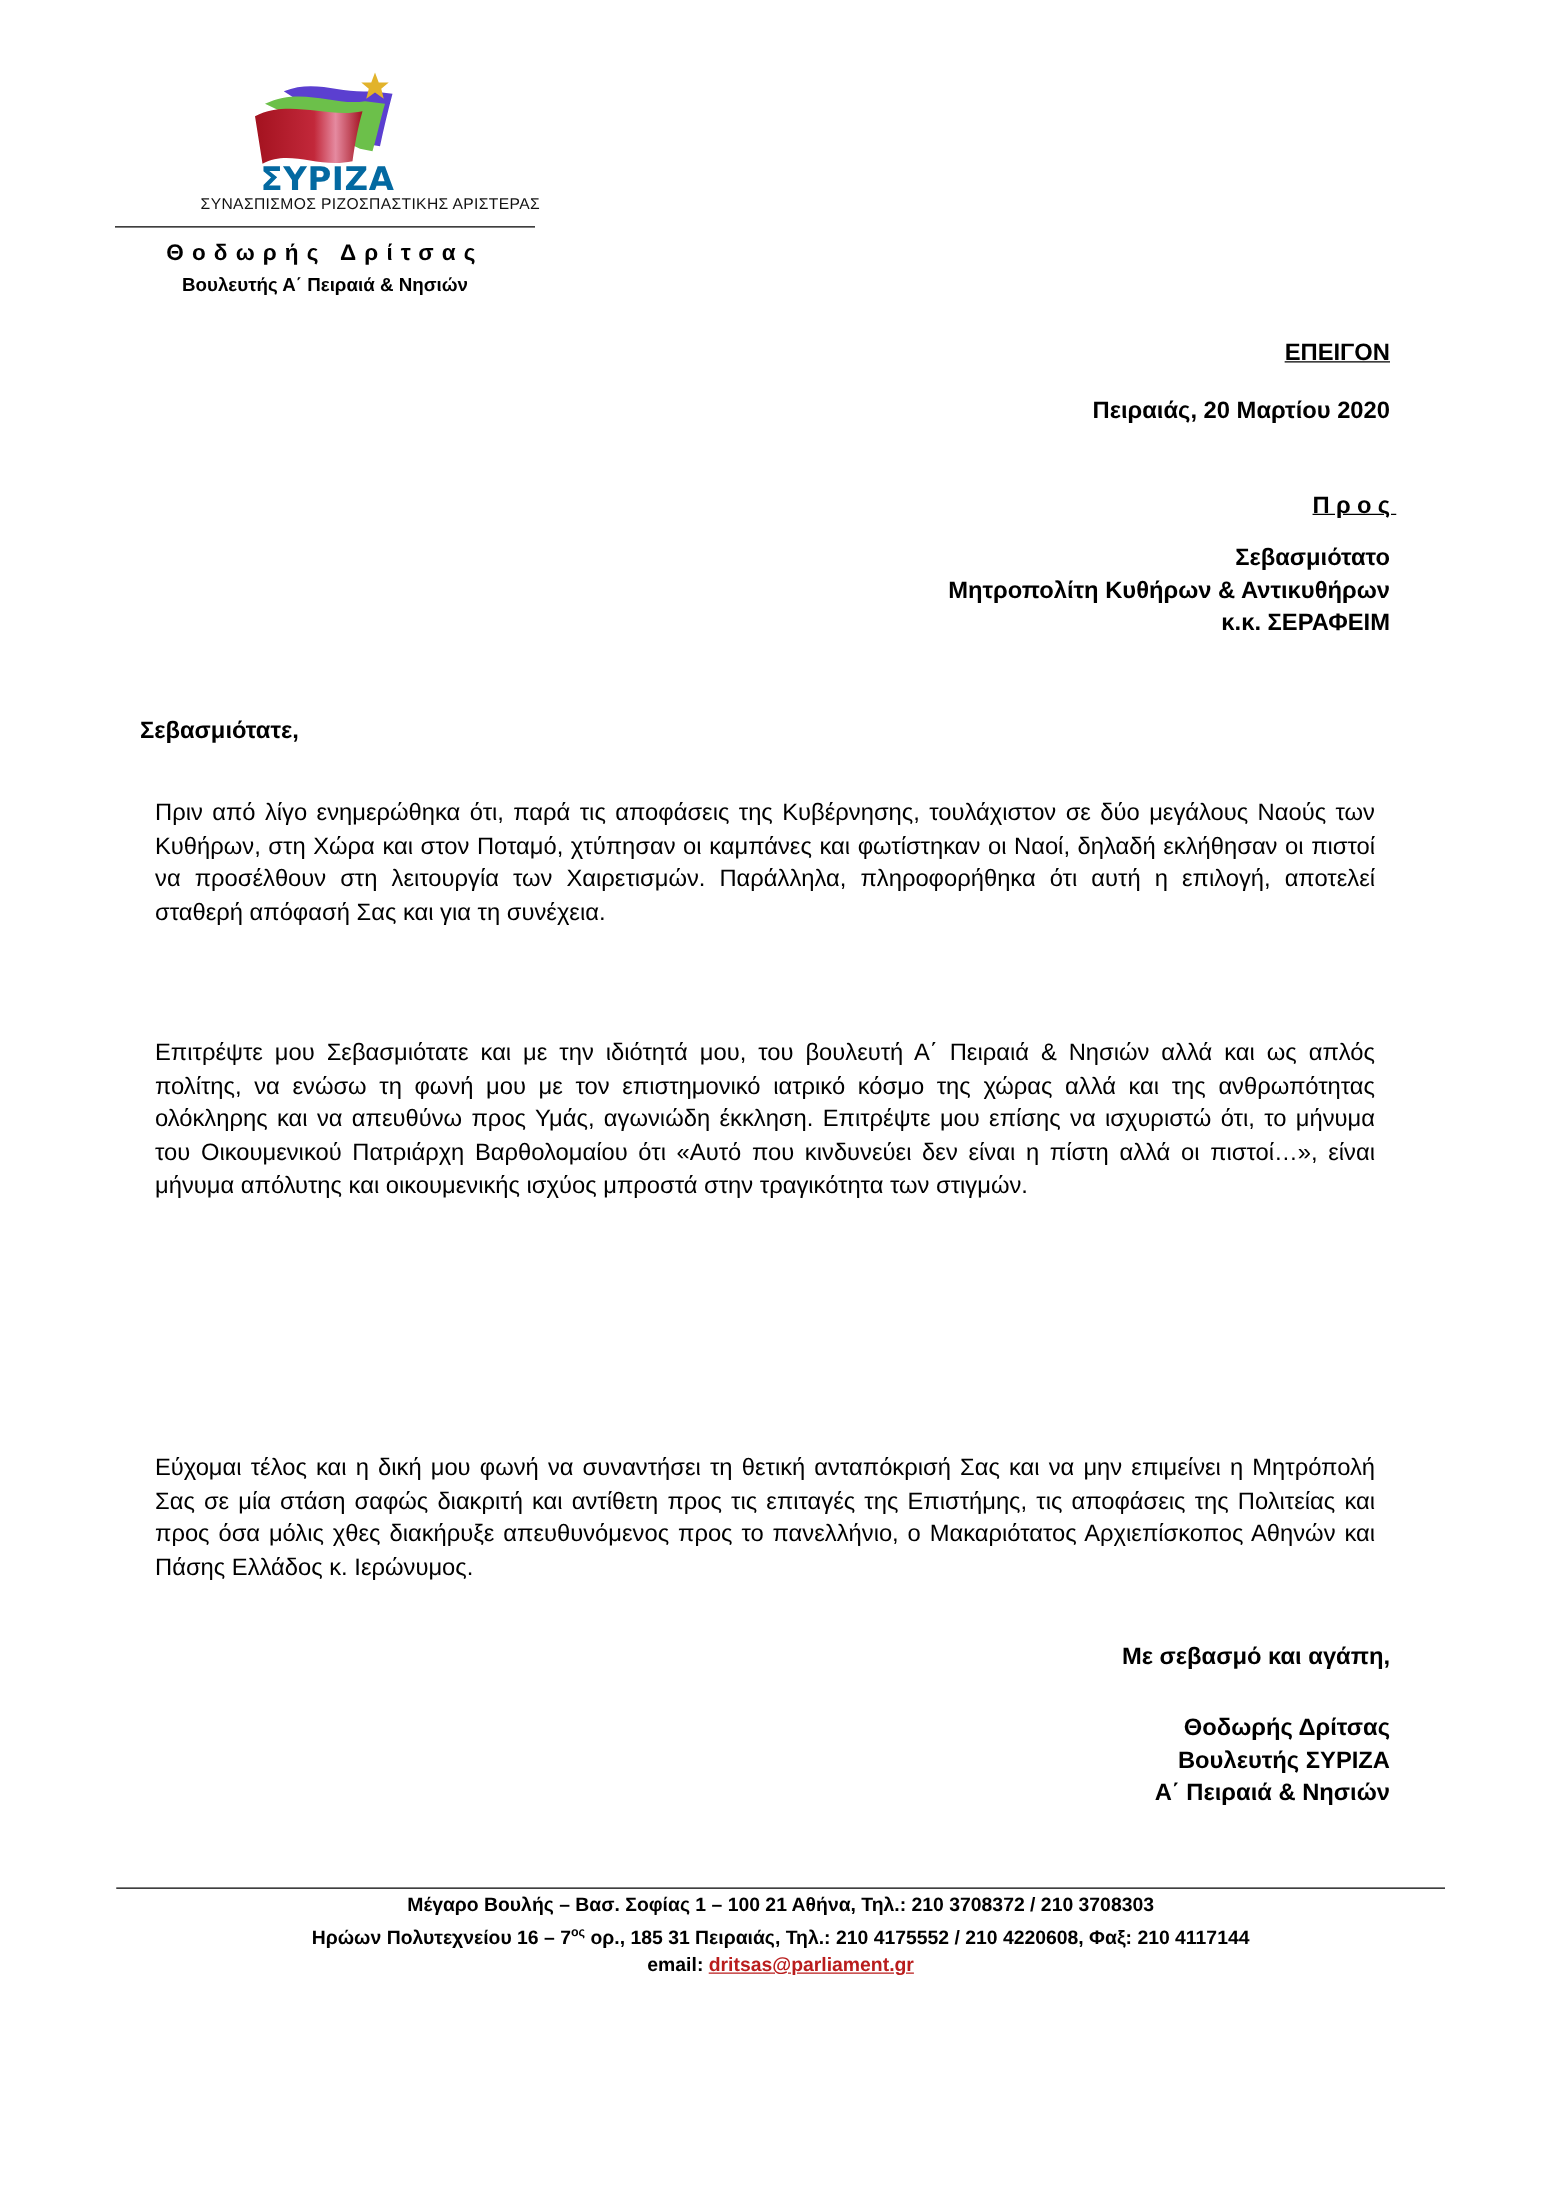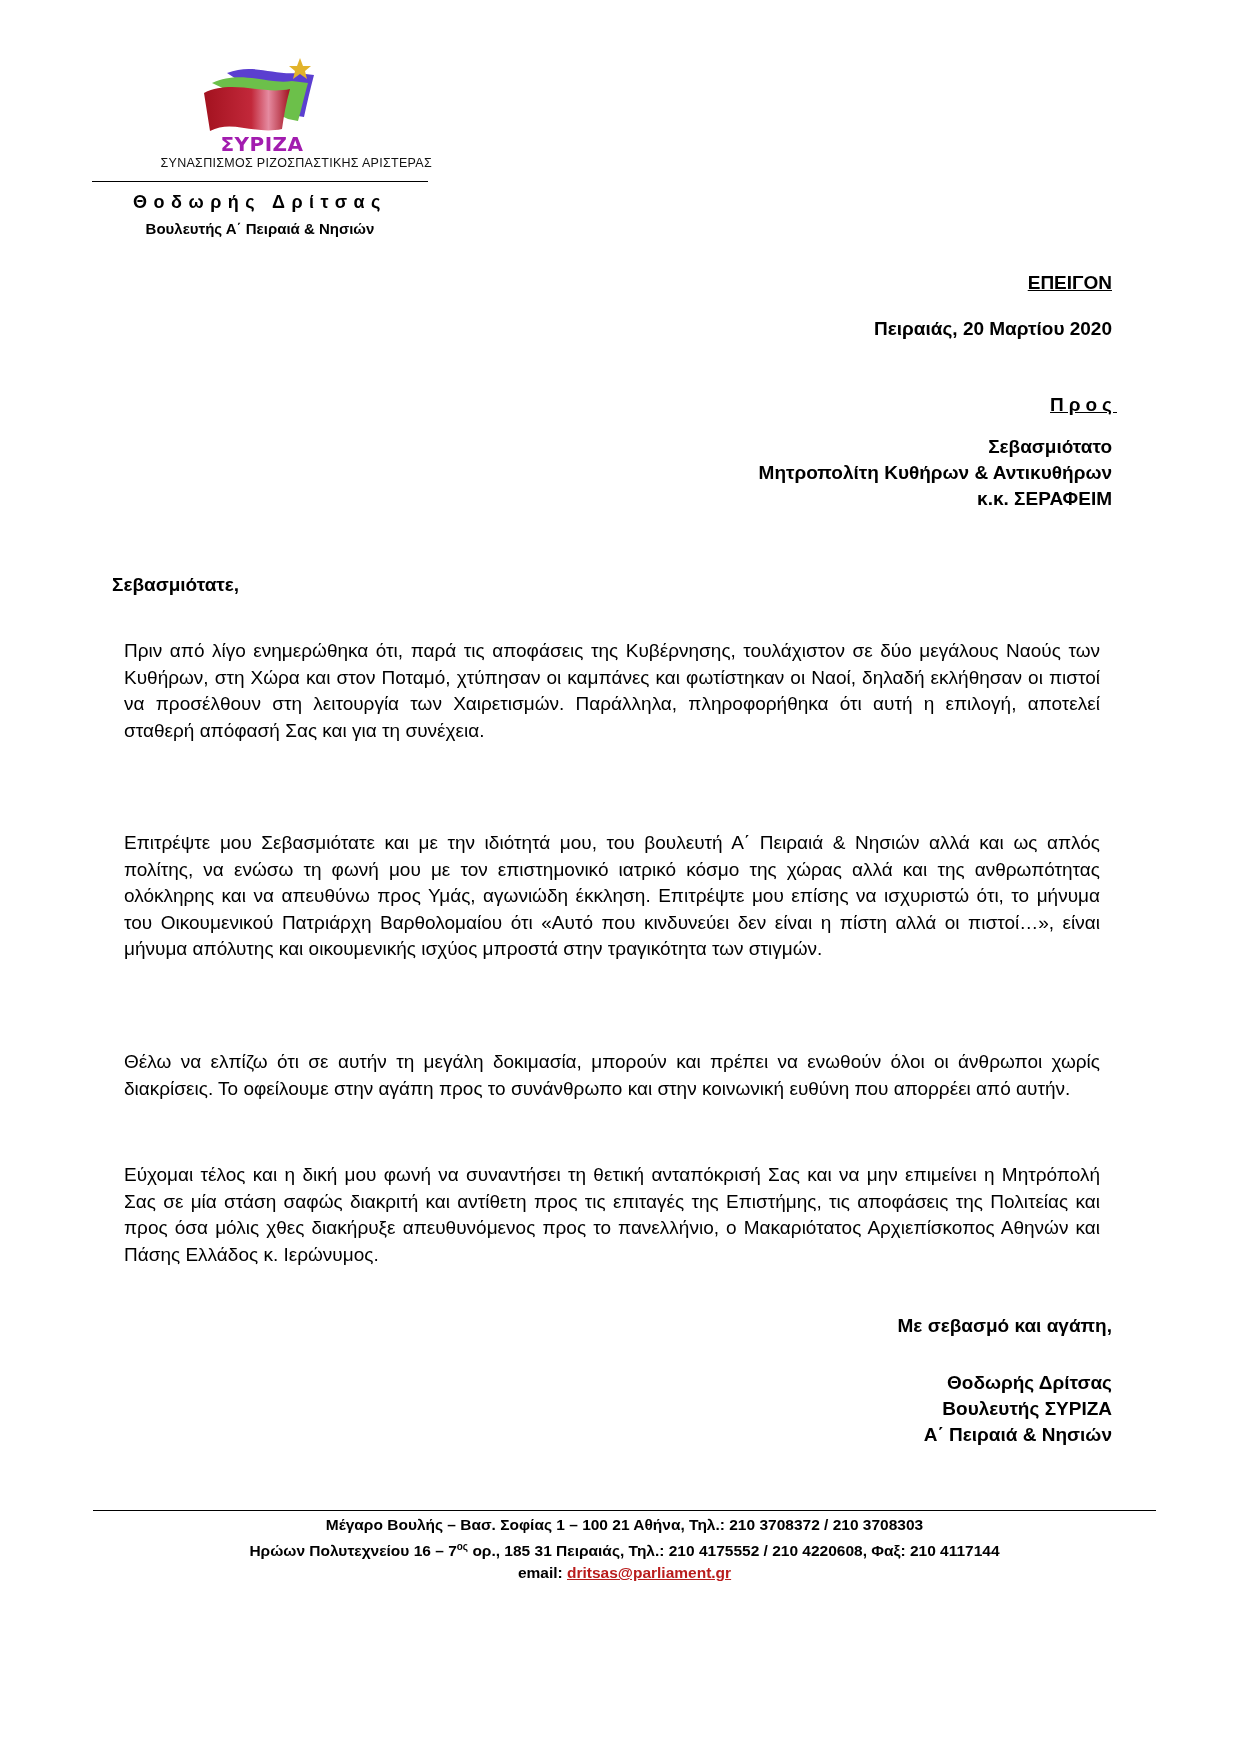--- a/index.html
+++ b/index.html
@@ -5,21 +5,21 @@
     html, body { margin: 0; padding: 0; background: #ffffff; }
     body {
       width: 1240px; height: 1754px; position: relative; overflow: hidden;
       font-family: "Liberation Sans", "DejaVu Sans", sans-serif; color: #000;
     }
     .page { position: absolute; left: 0; top: 0; width: 1240px; height: 1754px; }
 
     
     .logo-block { position: absolute; left: 92px; top: 55px; width: 340px; text-align: center; }
     .logo-svg { display: block; margin: 0 auto; width: 140px; height: 80px; }
-    .party-name { font-family: "DejaVu Sans", sans-serif; font-weight: bold; font-size: 20px; line-height: 22px; letter-spacing: 0.5px; margin-top: -2px; color: #a21caf; }
+    .party-name { font-family: "DejaVu Sans", sans-serif; font-weight: bold; font-size: 26px; line-height: 22px; letter-spacing: 0.5px; margin-top: -2px; color: #0369a1; }
     .party-full { font-family: Liberation Sans, sans-serif; font-size: 12.5px; line-height: 16px; letter-spacing: 0.3px; color: #111; white-space: nowrap; text-align: right; }
     .header-rule { position: absolute; left: 92px; top: 181px; width: 336px; height: 0; border-top: 1.5px solid #000; }
     .mp-name { position: absolute; left: 92px; top: 191px; width: 336px; text-align: center; font-weight: bold; font-size: 18px; letter-spacing: 6.5px; line-height: 22px; }
     .mp-title { position: absolute; left: 92px; top: 218px; width: 336px; text-align: center; font-weight: bold; font-size: 15px; line-height: 22px; }
 
     
     .right { position: absolute; right: 128px; text-align: right; font-weight: bold; font-size: 19px; line-height: 26px; white-space: nowrap; }
     .urgent { top: 270px; text-decoration: underline; }
     .date { top: 316px; }
     .to { top: 392px; letter-spacing: 5px; margin-right: -5px; text-decoration: underline; }
@@ -80,23 +80,20 @@
   </div>
 
   <div class="salutation">Σεβασμιότατε,</div>
 
   <div class="body-text p1">
       <p>Πριν από λίγο ενημερώθηκα ότι, παρά τις αποφάσεις της Κυβέρνησης, τουλάχιστον σε δύο μεγάλους Ναούς των Κυθήρων, στη Χώρα και στον Ποταμό, χτύπησαν οι καμπάνες και φωτίστηκαν οι Ναοί, δηλαδή εκλήθησαν οι πιστοί να προσέλθουν στη λειτουργία των Χαιρετισμών. Παράλληλα, πληροφορήθηκα ότι αυτή η επιλογή, αποτελεί σταθερή απόφασή Σας και για τη συνέχεια.</p>
     </div>
   <div class="body-text p2">
       <p>Επιτρέψτε μου Σεβασμιότατε και με την ιδιότητά μου, του βουλευτή Α΄ Πειραιά &amp; Νησιών αλλά και ως απλός πολίτης, να ενώσω τη φωνή μου με τον επιστημονικό ιατρικό κόσμο της χώρας αλλά και της ανθρωπότητας ολόκληρης και να απευθύνω προς Υμάς, αγωνιώδη έκκληση. Επιτρέψτε μου επίσης να ισχυριστώ ότι, το μήνυμα του Οικουμενικού Πατριάρχη Βαρθολομαίου ότι «Αυτό που κινδυνεύει δεν είναι η πίστη αλλά οι πιστοί…», είναι μήνυμα απόλυτης και οικουμενικής ισχύος μπροστά στην τραγικότητα των στιγμών.</p>
     </div>
-  <div class="body-text p3">
-      <p>Θέλω να ελπίζω ότι σε αυτήν τη μεγάλη δοκιμασία, μπορούν και πρέπει να ενωθούν όλοι οι άνθρωποι χωρίς διακρίσεις. Το οφείλουμε στην αγάπη προς το συνάνθρωπο και στην κοινωνική ευθύνη που απορρέει από αυτήν.</p>
-    </div>
   <div class="body-text p4">
       <p>Εύχομαι τέλος και η δική μου φωνή να συναντήσει τη θετική ανταπόκρισή Σας και να μην επιμείνει η Μητρόπολή Σας σε μία στάση σαφώς διακριτή και αντίθετη προς τις επιταγές της Επιστήμης, τις αποφάσεις της Πολιτείας και προς όσα μόλις χθες διακήρυξε απευθυνόμενος προς το πανελλήνιο, ο Μακαριότατος Αρχιεπίσκοπος Αθηνών και Πάσης Ελλάδος κ. Ιερώνυμος.</p>
     </div>
 
   <div class="right closing">Με σεβασμό και αγάπη,</div>
   <div class="right signature">
     <div>Θοδωρής Δρίτσας</div>
     <div>Βουλευτής ΣΥΡΙΖΑ</div>
     <div>Α΄ Πειραιά &amp; Νησιών</div>
   </div>

